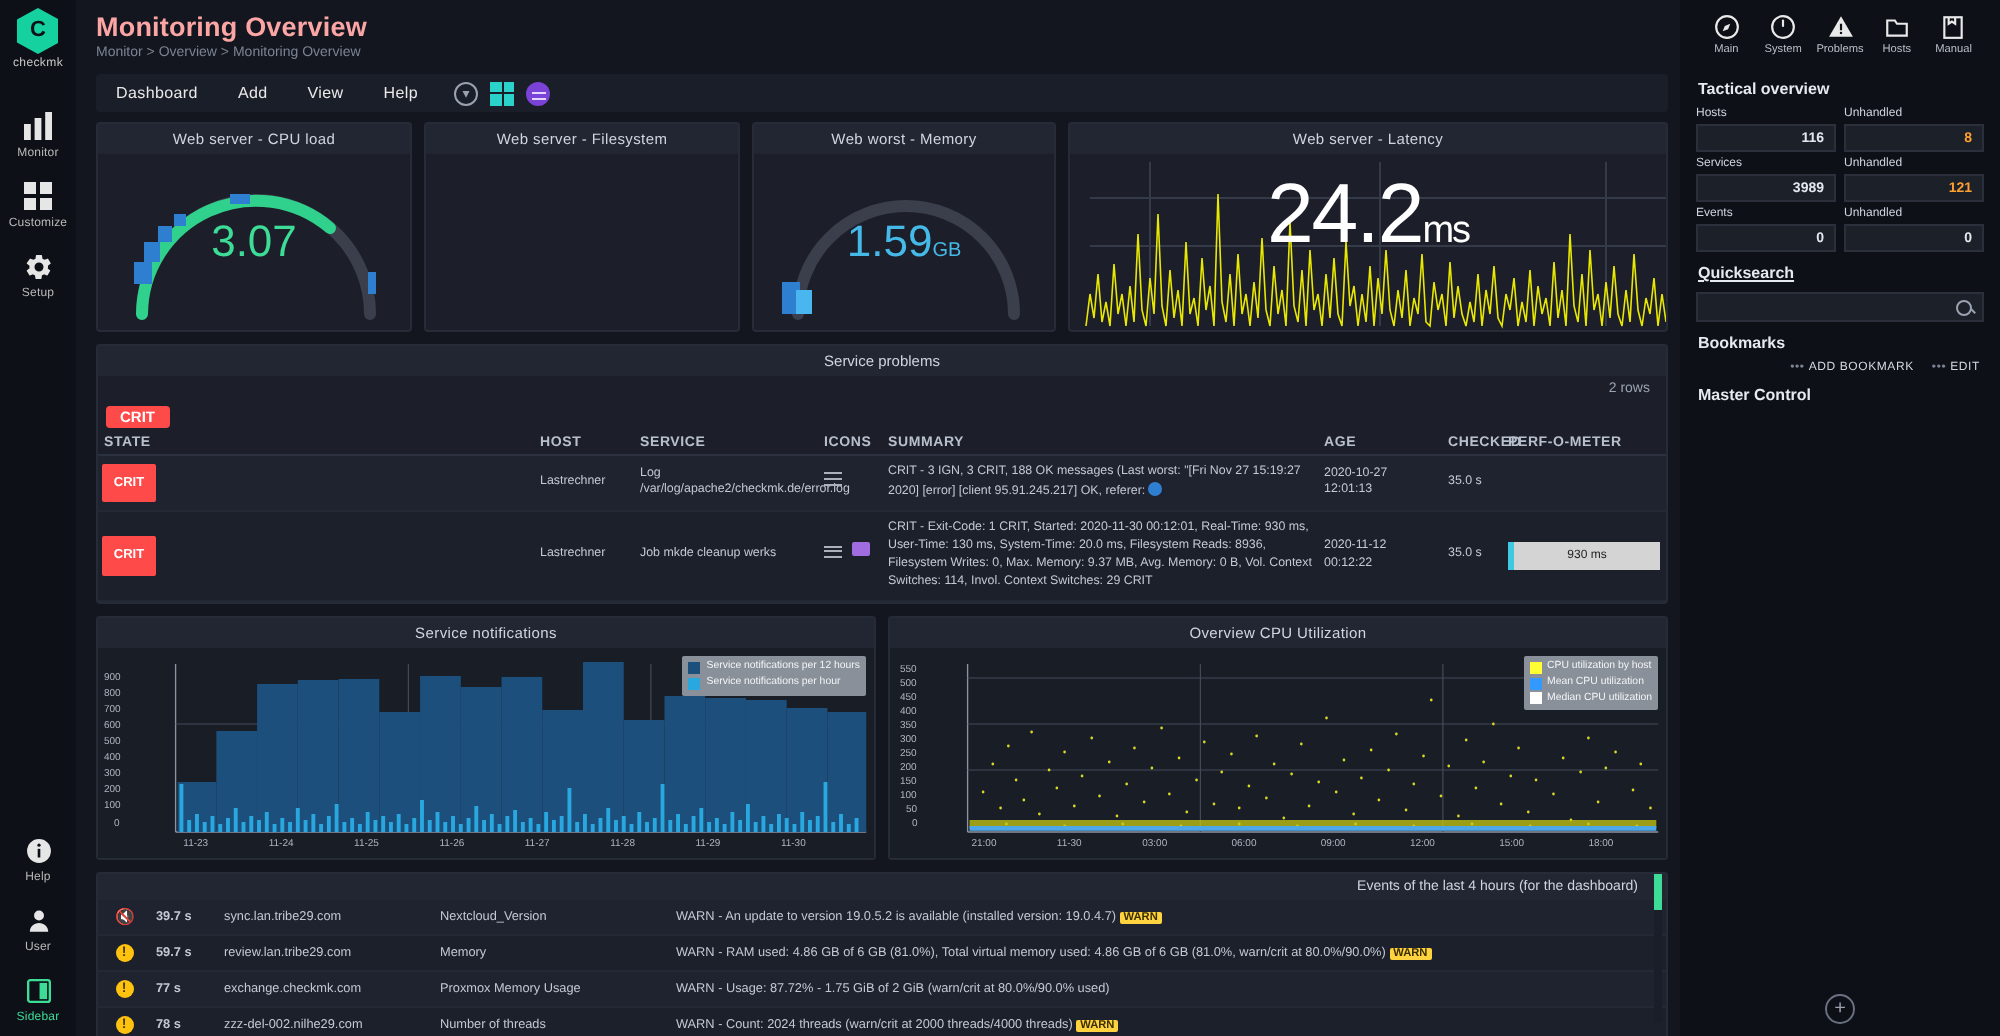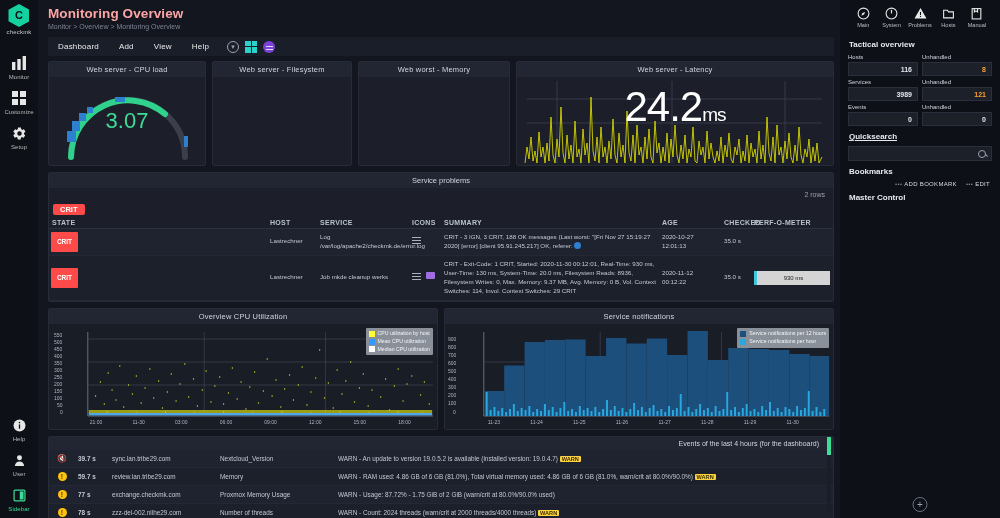--- a/index.html
+++ b/index.html
@@ -58,21 +58,21 @@
   .board { margin:0 6px 0 10px; }
 
   
   .widget { background:#1c1f29; border:1px solid #262b38; border-radius:2px; }
   .w-title { background:#222633; color:#cfd4de; font-size:7.5px; text-align:center; padding:3px 0; letter-spacing:.2px;}
   .w-body { position:relative; }
 
   
   .toprow { display:flex; gap:6px; }
   .tile-cpu   { width:158px; }
-  .tile-fs    { width:140px; }
+  .tile-fs    { width:158px; }
   .tile-mem   { width:152px; }
   .tile-lat   { flex:1 1 auto; }
   .gauge-body { height:88px; position:relative; display:flex; align-items:center; justify-content:center; }
   .gauge-val { position:relative; z-index:3; font-size:22px; font-weight:400; }
   .gauge-val .unit { font-size:10px; }
   .green { color:#3ddc97; }
   .blue  { color:#45b9e8; }
 
   .lat-body { height:88px; position:relative; overflow:hidden; }
   .lat-val {
@@ -292,20 +292,30 @@
             <div class="gauge-val green">3.07</div>
           </div>
         </div>
 
         <div class="widget tile-fs">
           <div class="w-title">Web server - Filesystem</div>
         </div>
 
         <div class="widget tile-mem">
           <div class="w-title">Web worst - Memory</div>
+          <div class="w-body gauge-body">
+            <svg width="144" height="86" viewBox="0 0 144 86" style="position:absolute;left:4px;top:2px;">
+              <path d="M18 78 A 54 54 0 0 1 126 78" fill="none" stroke="#3a3f4b" stroke-width="6" stroke-linecap="round"></path>
+              <rect x="10" y="62" width="9" height="16" fill="#2f7fd1"></rect>
+              <rect x="17" y="66" width="8" height="12" fill="#49b6f0"></rect>
+            </svg>
+            <div class="gauge-val blue">
+              <span>1.59</span><span class="unit">GB</span>
+            </div>
+          </div>
         </div>
 
         <div class="widget tile-lat">
           <div class="w-title">Web server - Latency</div>
           <div class="w-body lat-body">
             <svg width="310" height="88" viewBox="0 0 310 88" style="position:absolute;left:0;top:0;" preserveAspectRatio="none">
               <line x1="40" y1="4" x2="40" y2="86" stroke="#343a48" stroke-width="1"></line>
               <line x1="155" y1="4" x2="155" y2="86" stroke="#343a48" stroke-width="1"></line>
               <line x1="268" y1="4" x2="268" y2="86" stroke="#343a48" stroke-width="1"></line>
               <line x1="10" y1="46" x2="305" y2="46" stroke="#343a48" stroke-width="1"></line>
@@ -369,164 +379,20 @@
               <td>35.0 s</td>
               <td>
                 <div class="perf-bar">930 ms</div>
               </td>
             </tr>
           </tbody>
         </table>
       </div>
 
       <div class="charts">
-
-        <div class="widget chart-card">
-          <div class="w-title">Overview CPU Utilization</div>
-          <div class="chart-area">
-            <svg width="100%" height="105" viewBox="0 0 400 105" preserveAspectRatio="none" style="position:absolute;left:0;top:0;">
-              <line x1="40" y1="8" x2="40" y2="92" stroke="#8b93a3" stroke-width="0.7"></line>
-              <line x1="40" y1="92" x2="396" y2="92" stroke="#8b93a3" stroke-width="0.7"></line>
-              <line x1="40" y1="15" x2="396" y2="15" stroke="#454b5a" stroke-width="0.6"></line>
-              <line x1="40" y1="38" x2="396" y2="38" stroke="#454b5a" stroke-width="0.6"></line>
-              <line x1="40" y1="61" x2="396" y2="61" stroke="#454b5a" stroke-width="0.6"></line>
-              <line x1="160" y1="8" x2="160" y2="92" stroke="#454b5a" stroke-width="0.6"></line>
-              <line x1="285" y1="8" x2="285" y2="92" stroke="#454b5a" stroke-width="0.6"></line>
-              <g fill="#d8d825">
-                <circle cx="48" cy="72" r="0.7"></circle>
-                  <circle cx="53" cy="58" r="0.7"></circle>
-                  <circle cx="57" cy="80" r="0.7"></circle>
-                  <circle cx="61" cy="49" r="0.7"></circle>
-                <circle cx="65" cy="66" r="0.7"></circle>
-                  <circle cx="69" cy="76" r="0.7"></circle>
-                  <circle cx="73" cy="42" r="0.7"></circle>
-                  <circle cx="77" cy="83" r="0.7"></circle>
-                <circle cx="82" cy="61" r="0.7"></circle>
-                  <circle cx="86" cy="70" r="0.7"></circle>
-                  <circle cx="90" cy="52" r="0.7"></circle>
-                  <circle cx="95" cy="79" r="0.7"></circle>
-                <circle cx="99" cy="64" r="0.7"></circle>
-                  <circle cx="104" cy="45" r="0.7"></circle>
-                  <circle cx="108" cy="74" r="0.7"></circle>
-                  <circle cx="113" cy="57" r="0.7"></circle>
-                <circle cx="117" cy="84" r="0.7"></circle>
-                  <circle cx="122" cy="68" r="0.7"></circle>
-                  <circle cx="126" cy="50" r="0.7"></circle>
-                  <circle cx="131" cy="77" r="0.7"></circle>
-                <circle cx="135" cy="60" r="0.7"></circle>
-                  <circle cx="140" cy="40" r="0.7"></circle>
-                  <circle cx="144" cy="73" r="0.7"></circle>
-                  <circle cx="149" cy="55" r="0.7"></circle>
-                <circle cx="153" cy="82" r="0.7"></circle>
-                  <circle cx="158" cy="66" r="0.7"></circle>
-                  <circle cx="162" cy="47" r="0.7"></circle>
-                  <circle cx="167" cy="78" r="0.7"></circle>
-                <circle cx="171" cy="62" r="0.7"></circle>
-                  <circle cx="176" cy="53" r="0.7"></circle>
-                  <circle cx="180" cy="80" r="0.7"></circle>
-                  <circle cx="185" cy="69" r="0.7"></circle>
-                <circle cx="189" cy="44" r="0.7"></circle>
-                  <circle cx="194" cy="75" r="0.7"></circle>
-                  <circle cx="198" cy="58" r="0.7"></circle>
-                  <circle cx="203" cy="85" r="0.7"></circle>
-                <circle cx="207" cy="63" r="0.7"></circle>
-                  <circle cx="212" cy="48" r="0.7"></circle>
-                  <circle cx="216" cy="79" r="0.7"></circle>
-                  <circle cx="221" cy="67" r="0.7"></circle>
-                <circle cx="225" cy="35" r="0.7"></circle>
-                  <circle cx="230" cy="72" r="0.7"></circle>
-                  <circle cx="234" cy="56" r="0.7"></circle>
-                  <circle cx="239" cy="83" r="0.7"></circle>
-                <circle cx="243" cy="65" r="0.7"></circle>
-                  <circle cx="248" cy="51" r="0.7"></circle>
-                  <circle cx="252" cy="76" r="0.7"></circle>
-                  <circle cx="257" cy="61" r="0.7"></circle>
-                <circle cx="261" cy="43" r="0.7"></circle>
-                  <circle cx="266" cy="81" r="0.7"></circle>
-                  <circle cx="270" cy="68" r="0.7"></circle>
-                  <circle cx="275" cy="54" r="0.7"></circle>
-                <circle cx="279" cy="26" r="0.7"></circle>
-                  <circle cx="284" cy="74" r="0.7"></circle>
-                  <circle cx="288" cy="59" r="0.7"></circle>
-                  <circle cx="293" cy="84" r="0.7"></circle>
-                <circle cx="297" cy="46" r="0.7"></circle>
-                  <circle cx="302" cy="70" r="0.7"></circle>
-                  <circle cx="306" cy="57" r="0.7"></circle>
-                  <circle cx="311" cy="38" r="0.7"></circle>
-                <circle cx="315" cy="78" r="0.7"></circle>
-                  <circle cx="320" cy="64" r="0.7"></circle>
-                  <circle cx="324" cy="50" r="0.7"></circle>
-                  <circle cx="329" cy="82" r="0.7"></circle>
-                <circle cx="333" cy="66" r="0.7"></circle>
-                  <circle cx="338" cy="30" r="0.7"></circle>
-                  <circle cx="342" cy="73" r="0.7"></circle>
-                  <circle cx="347" cy="55" r="0.7"></circle>
-                <circle cx="351" cy="86" r="0.7"></circle>
-                  <circle cx="356" cy="62" r="0.7"></circle>
-                  <circle cx="360" cy="45" r="0.7"></circle>
-                  <circle cx="365" cy="77" r="0.7"></circle>
-                <circle cx="369" cy="60" r="0.7"></circle>
-                  <circle cx="374" cy="52" r="0.7"></circle>
-                  <circle cx="378" cy="22" r="0.7"></circle>
-                  <circle cx="383" cy="71" r="0.7"></circle>
-                <circle cx="387" cy="58" r="0.7"></circle>
-                  <circle cx="392" cy="80" r="0.7"></circle>
-                <circle cx="60" cy="88" r="0.7"></circle>
-                  <circle cx="90" cy="89" r="0.7"></circle>
-                  <circle cx="120" cy="88" r="0.7"></circle>
-                  <circle cx="150" cy="89" r="0.7"></circle>
-                <circle cx="180" cy="88" r="0.7"></circle>
-                  <circle cx="210" cy="89" r="0.7"></circle>
-                  <circle cx="240" cy="88" r="0.7"></circle>
-                  <circle cx="270" cy="89" r="0.7"></circle>
-                <circle cx="300" cy="88" r="0.7"></circle>
-                  <circle cx="330" cy="89" r="0.7"></circle>
-                  <circle cx="360" cy="88" r="0.7"></circle>
-                  <circle cx="385" cy="89" r="0.7"></circle>
-              </g>
-              <rect x="41" y="86" width="354" height="4" fill="#c9c914" opacity="0.75"></rect>
-              <rect x="41" y="89" width="354" height="2.4" fill="#4ea8e8"></rect>
-            </svg>
-            <div class="glegend">
-              <div>
-                  <span class="sw" style="background:#ffff33"></span>
-                  <span>CPU utilization by host</span>
-                </div>
-              <div>
-                  <span class="sw" style="background:#3399ff"></span>
-                  <span>Mean CPU utilization</span>
-                </div>
-              <div>
-                  <span class="sw" style="background:#ffffff"></span>
-                  <span>Median CPU utilization</span>
-                </div>
-            </div>
-            <div class="axis-lbl" style="left:5px; top:8px;">550</div>
-            <div class="axis-lbl" style="left:5px; top:15px;">500</div>
-            <div class="axis-lbl" style="left:5px; top:22px;">450</div>
-            <div class="axis-lbl" style="left:5px; top:29px;">400</div>
-            <div class="axis-lbl" style="left:5px; top:36px;">350</div>
-            <div class="axis-lbl" style="left:5px; top:43px;">300</div>
-            <div class="axis-lbl" style="left:5px; top:50px;">250</div>
-            <div class="axis-lbl" style="left:5px; top:57px;">200</div>
-            <div class="axis-lbl" style="left:5px; top:64px;">150</div>
-            <div class="axis-lbl" style="left:5px; top:71px;">100</div>
-            <div class="axis-lbl" style="left:8px; top:78px;">50</div>
-            <div class="axis-lbl" style="left:11px;top:85px;">0</div>
-
-            <div class="axis-lbl" style="left:10.5%; top:95px;">21:00</div>
-            <div class="axis-lbl" style="left:21.5%; top:95px;">11-30</div>
-            <div class="axis-lbl" style="left:32.5%; top:95px;">03:00</div>
-            <div class="axis-lbl" style="left:44%; top:95px;">06:00</div>
-            <div class="axis-lbl" style="left:55.5%; top:95px;">09:00</div>
-            <div class="axis-lbl" style="left:67%; top:95px;">12:00</div>
-            <div class="axis-lbl" style="left:78.5%; top:95px;">15:00</div>
-            <div class="axis-lbl" style="left:90%; top:95px;">18:00</div>
-          </div>
-        </div>
 
         <div class="widget chart-card">
           <div class="w-title">Service notifications</div>
           <div class="chart-area">
             <svg width="100%" height="105" viewBox="0 0 400 105" preserveAspectRatio="none" style="position:absolute;left:0;top:0;">
               <line x1="40" y1="8" x2="40" y2="92" stroke="#8b93a3" stroke-width="0.7"></line>
               <line x1="40" y1="92" x2="396" y2="92" stroke="#8b93a3" stroke-width="0.7"></line>
               <line x1="40" y1="38" x2="396" y2="38" stroke="#454b5a" stroke-width="0.6"></line>
               <line x1="160" y1="8" x2="160" y2="92" stroke="#454b5a" stroke-width="0.6"></line>
               <line x1="285" y1="8" x2="285" y2="92" stroke="#454b5a" stroke-width="0.6"></line>
@@ -665,20 +531,164 @@
             <div class="axis-lbl" style="left:11%; top:95px;">11-23</div>
             <div class="axis-lbl" style="left:22%; top:95px;">11-24</div>
             <div class="axis-lbl" style="left:33%; top:95px;">11-25</div>
             <div class="axis-lbl" style="left:44%; top:95px;">11-26</div>
             <div class="axis-lbl" style="left:55%; top:95px;">11-27</div>
             <div class="axis-lbl" style="left:66%; top:95px;">11-28</div>
             <div class="axis-lbl" style="left:77%; top:95px;">11-29</div>
             <div class="axis-lbl" style="left:88%; top:95px;">11-30</div>
           </div>
         </div>
+
+        <div class="widget chart-card">
+          <div class="w-title">Overview CPU Utilization</div>
+          <div class="chart-area">
+            <svg width="100%" height="105" viewBox="0 0 400 105" preserveAspectRatio="none" style="position:absolute;left:0;top:0;">
+              <line x1="40" y1="8" x2="40" y2="92" stroke="#8b93a3" stroke-width="0.7"></line>
+              <line x1="40" y1="92" x2="396" y2="92" stroke="#8b93a3" stroke-width="0.7"></line>
+              <line x1="40" y1="15" x2="396" y2="15" stroke="#454b5a" stroke-width="0.6"></line>
+              <line x1="40" y1="38" x2="396" y2="38" stroke="#454b5a" stroke-width="0.6"></line>
+              <line x1="40" y1="61" x2="396" y2="61" stroke="#454b5a" stroke-width="0.6"></line>
+              <line x1="160" y1="8" x2="160" y2="92" stroke="#454b5a" stroke-width="0.6"></line>
+              <line x1="285" y1="8" x2="285" y2="92" stroke="#454b5a" stroke-width="0.6"></line>
+              <g fill="#d8d825">
+                <circle cx="48" cy="72" r="0.7"></circle>
+                  <circle cx="53" cy="58" r="0.7"></circle>
+                  <circle cx="57" cy="80" r="0.7"></circle>
+                  <circle cx="61" cy="49" r="0.7"></circle>
+                <circle cx="65" cy="66" r="0.7"></circle>
+                  <circle cx="69" cy="76" r="0.7"></circle>
+                  <circle cx="73" cy="42" r="0.7"></circle>
+                  <circle cx="77" cy="83" r="0.7"></circle>
+                <circle cx="82" cy="61" r="0.7"></circle>
+                  <circle cx="86" cy="70" r="0.7"></circle>
+                  <circle cx="90" cy="52" r="0.7"></circle>
+                  <circle cx="95" cy="79" r="0.7"></circle>
+                <circle cx="99" cy="64" r="0.7"></circle>
+                  <circle cx="104" cy="45" r="0.7"></circle>
+                  <circle cx="108" cy="74" r="0.7"></circle>
+                  <circle cx="113" cy="57" r="0.7"></circle>
+                <circle cx="117" cy="84" r="0.7"></circle>
+                  <circle cx="122" cy="68" r="0.7"></circle>
+                  <circle cx="126" cy="50" r="0.7"></circle>
+                  <circle cx="131" cy="77" r="0.7"></circle>
+                <circle cx="135" cy="60" r="0.7"></circle>
+                  <circle cx="140" cy="40" r="0.7"></circle>
+                  <circle cx="144" cy="73" r="0.7"></circle>
+                  <circle cx="149" cy="55" r="0.7"></circle>
+                <circle cx="153" cy="82" r="0.7"></circle>
+                  <circle cx="158" cy="66" r="0.7"></circle>
+                  <circle cx="162" cy="47" r="0.7"></circle>
+                  <circle cx="167" cy="78" r="0.7"></circle>
+                <circle cx="171" cy="62" r="0.7"></circle>
+                  <circle cx="176" cy="53" r="0.7"></circle>
+                  <circle cx="180" cy="80" r="0.7"></circle>
+                  <circle cx="185" cy="69" r="0.7"></circle>
+                <circle cx="189" cy="44" r="0.7"></circle>
+                  <circle cx="194" cy="75" r="0.7"></circle>
+                  <circle cx="198" cy="58" r="0.7"></circle>
+                  <circle cx="203" cy="85" r="0.7"></circle>
+                <circle cx="207" cy="63" r="0.7"></circle>
+                  <circle cx="212" cy="48" r="0.7"></circle>
+                  <circle cx="216" cy="79" r="0.7"></circle>
+                  <circle cx="221" cy="67" r="0.7"></circle>
+                <circle cx="225" cy="35" r="0.7"></circle>
+                  <circle cx="230" cy="72" r="0.7"></circle>
+                  <circle cx="234" cy="56" r="0.7"></circle>
+                  <circle cx="239" cy="83" r="0.7"></circle>
+                <circle cx="243" cy="65" r="0.7"></circle>
+                  <circle cx="248" cy="51" r="0.7"></circle>
+                  <circle cx="252" cy="76" r="0.7"></circle>
+                  <circle cx="257" cy="61" r="0.7"></circle>
+                <circle cx="261" cy="43" r="0.7"></circle>
+                  <circle cx="266" cy="81" r="0.7"></circle>
+                  <circle cx="270" cy="68" r="0.7"></circle>
+                  <circle cx="275" cy="54" r="0.7"></circle>
+                <circle cx="279" cy="26" r="0.7"></circle>
+                  <circle cx="284" cy="74" r="0.7"></circle>
+                  <circle cx="288" cy="59" r="0.7"></circle>
+                  <circle cx="293" cy="84" r="0.7"></circle>
+                <circle cx="297" cy="46" r="0.7"></circle>
+                  <circle cx="302" cy="70" r="0.7"></circle>
+                  <circle cx="306" cy="57" r="0.7"></circle>
+                  <circle cx="311" cy="38" r="0.7"></circle>
+                <circle cx="315" cy="78" r="0.7"></circle>
+                  <circle cx="320" cy="64" r="0.7"></circle>
+                  <circle cx="324" cy="50" r="0.7"></circle>
+                  <circle cx="329" cy="82" r="0.7"></circle>
+                <circle cx="333" cy="66" r="0.7"></circle>
+                  <circle cx="338" cy="30" r="0.7"></circle>
+                  <circle cx="342" cy="73" r="0.7"></circle>
+                  <circle cx="347" cy="55" r="0.7"></circle>
+                <circle cx="351" cy="86" r="0.7"></circle>
+                  <circle cx="356" cy="62" r="0.7"></circle>
+                  <circle cx="360" cy="45" r="0.7"></circle>
+                  <circle cx="365" cy="77" r="0.7"></circle>
+                <circle cx="369" cy="60" r="0.7"></circle>
+                  <circle cx="374" cy="52" r="0.7"></circle>
+                  <circle cx="378" cy="22" r="0.7"></circle>
+                  <circle cx="383" cy="71" r="0.7"></circle>
+                <circle cx="387" cy="58" r="0.7"></circle>
+                  <circle cx="392" cy="80" r="0.7"></circle>
+                <circle cx="60" cy="88" r="0.7"></circle>
+                  <circle cx="90" cy="89" r="0.7"></circle>
+                  <circle cx="120" cy="88" r="0.7"></circle>
+                  <circle cx="150" cy="89" r="0.7"></circle>
+                <circle cx="180" cy="88" r="0.7"></circle>
+                  <circle cx="210" cy="89" r="0.7"></circle>
+                  <circle cx="240" cy="88" r="0.7"></circle>
+                  <circle cx="270" cy="89" r="0.7"></circle>
+                <circle cx="300" cy="88" r="0.7"></circle>
+                  <circle cx="330" cy="89" r="0.7"></circle>
+                  <circle cx="360" cy="88" r="0.7"></circle>
+                  <circle cx="385" cy="89" r="0.7"></circle>
+              </g>
+              <rect x="41" y="86" width="354" height="4" fill="#c9c914" opacity="0.75"></rect>
+              <rect x="41" y="89" width="354" height="2.4" fill="#4ea8e8"></rect>
+            </svg>
+            <div class="glegend">
+              <div>
+                  <span class="sw" style="background:#ffff33"></span>
+                  <span>CPU utilization by host</span>
+                </div>
+              <div>
+                  <span class="sw" style="background:#3399ff"></span>
+                  <span>Mean CPU utilization</span>
+                </div>
+              <div>
+                  <span class="sw" style="background:#ffffff"></span>
+                  <span>Median CPU utilization</span>
+                </div>
+            </div>
+            <div class="axis-lbl" style="left:5px; top:8px;">550</div>
+            <div class="axis-lbl" style="left:5px; top:15px;">500</div>
+            <div class="axis-lbl" style="left:5px; top:22px;">450</div>
+            <div class="axis-lbl" style="left:5px; top:29px;">400</div>
+            <div class="axis-lbl" style="left:5px; top:36px;">350</div>
+            <div class="axis-lbl" style="left:5px; top:43px;">300</div>
+            <div class="axis-lbl" style="left:5px; top:50px;">250</div>
+            <div class="axis-lbl" style="left:5px; top:57px;">200</div>
+            <div class="axis-lbl" style="left:5px; top:64px;">150</div>
+            <div class="axis-lbl" style="left:5px; top:71px;">100</div>
+            <div class="axis-lbl" style="left:8px; top:78px;">50</div>
+            <div class="axis-lbl" style="left:11px;top:85px;">0</div>
+
+            <div class="axis-lbl" style="left:10.5%; top:95px;">21:00</div>
+            <div class="axis-lbl" style="left:21.5%; top:95px;">11-30</div>
+            <div class="axis-lbl" style="left:32.5%; top:95px;">03:00</div>
+            <div class="axis-lbl" style="left:44%; top:95px;">06:00</div>
+            <div class="axis-lbl" style="left:55.5%; top:95px;">09:00</div>
+            <div class="axis-lbl" style="left:67%; top:95px;">12:00</div>
+            <div class="axis-lbl" style="left:78.5%; top:95px;">15:00</div>
+            <div class="axis-lbl" style="left:90%; top:95px;">18:00</div>
+          </div>
+        </div>
       </div>
 
       <div class="widget events" style="position:relative;">
         <div class="ev-head">Events of the last 4 hours (for the dashboard)</div>
         <table class="ev-table">
           <tbody>
             <tr class="ev-a">
               <td class="ev-ico"><span class="dot-mute">🔇</span></td>
               <td class="ev-age">39.7 s</td>
               <td class="ev-host">sync.lan.tribe29.com</td>

